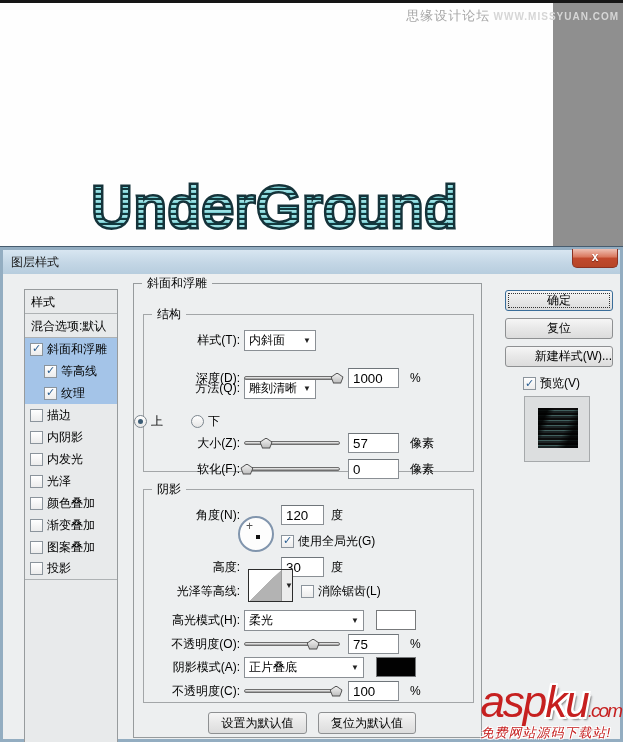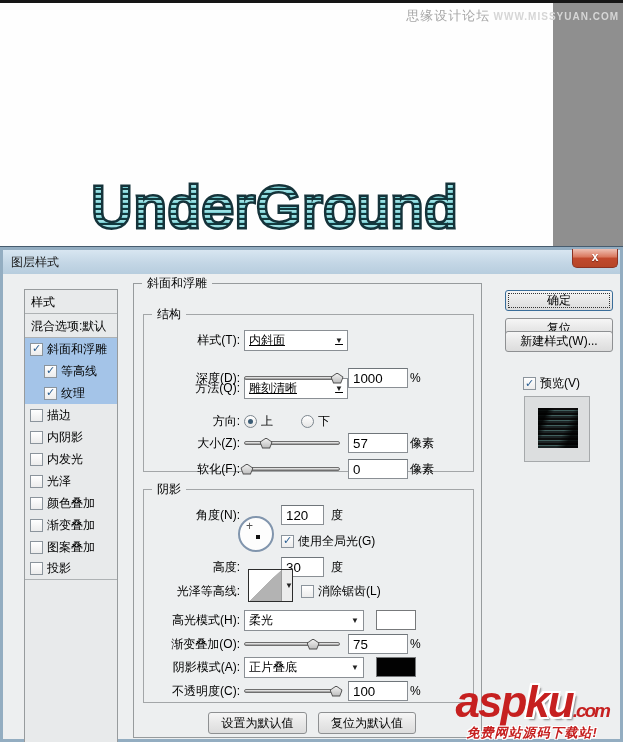--- a/index.html
+++ b/index.html
@@ -61,25 +61,25 @@
   .fs-shading  { left:9px; top:205px; width:331px; height:214px; }
 
   .row { position:absolute; left:0; width:100%; height:22px; display:flex; align-items:center; }
   .row-label { width:110px; text-align:right; padding-right:4px; flex:0 0 auto; }
   .abs { position:absolute; }
 
   .dropdown { height:21px; background:#fff; border:1px solid #8a8f94;
               display:flex; align-items:center; padding:0 4px; cursor:pointer; }
   .dropdown .dd-val { flex:1; }
   .dd-arrow { font-size:8px; color:#222; margin-left:4px; }
-  .dd-w84 { width:104px;text-decoration:underline; } .dd-w120 { width:120px; }
+  .dd-w84 { width:72px; } .dd-w120 { width:120px; }
 
   .num-input { height:20px; background:#fff; border:1px solid #8a8f94; border-top-color:#6f757a;
                padding:0 4px; line-height:18px; }
-  .in-w54 { width:60px; } .in-w43 { width:43px; }
+  .in-w54 { width:51px; } .in-w43 { width:43px; }
 
   .slider { position:relative; width:96px; height:15px; flex:0 0 auto; }
   .track { position:absolute; left:0; right:0; top:5px; height:4px; border-radius:3px;
            background:linear-gradient(180deg,#fbfbfb,#8d8d8d); border:1px solid #6f6f6f; cursor:pointer; }
   .thumb { position:absolute; top:2px; width:13px; height:11px; transform:translateX(-50%);
            background:#4e4e4e; clip-path:polygon(50% 0,100% 42%,80% 100%,20% 100%,0 42%); cursor:pointer; }
   .thumb::after { content:""; position:absolute; left:1px; top:1px; right:1px; bottom:1px;
            background:linear-gradient(180deg,#efefef,#bdbdbd);
            clip-path:polygon(50% 0,100% 42%,80% 100%,20% 100%,0 42%); }
 
@@ -100,33 +100,33 @@
 
   .btn { background:linear-gradient(180deg,#f6f6f6,#e9e9e9 45%,#dcdcdc);
          border:1px solid #8e9092; border-radius:3px; text-align:center; cursor:pointer;
          display:flex; align-items:center; justify-content:center; }
   .btn-default { left:74px; top:428px; width:99px; height:22px; position:absolute; }
   .btn-reset-default { left:184px; top:428px; width:98px; height:22px; position:absolute; }
 
   
   .act-btn { position:absolute; left:502px; width:108px; height:21px; }
   .act-ok { top:16px; border-color:#3a6d99; outline:1px dotted #333; outline-offset:-4px; }
-  .act-reset { top:44px; } .act-new { top:57px; }
+  .act-reset { top:44px; } .act-new { top:72px;justify-content:flex-end; }
   .preview-row { position:absolute; left:520px; top:101px; display:flex; align-items:center; gap:4px; }
   .thumb-box { position:absolute; left:521px; top:122px; width:66px; height:66px;
                background:#dcdedf; border:1px solid #a6a9ab; }
   .thumb-img2 { position:absolute; left:13px; top:11px; width:40px; height:40px;
                background:
                  linear-gradient(115deg, rgba(0,0,0,.85) 18%, rgba(0,0,0,0) 30%),
                  linear-gradient(295deg, rgba(0,0,0,.8) 22%, rgba(0,0,0,0) 38%),
                  repeating-linear-gradient(180deg,#0c0c0c 0 2px,#41605e 2px 3px,#1d2526 3px 5px); }
 
   
-  .aspku { position:absolute; right:14px; top:680px; z-index:5; text-align:center;
-           font-style:italic; font-weight:bold; line-height:1; }
+  .aspku { position:absolute; right:2px; top:680px; z-index:5; text-align:left;
+           font-style:italic; font-weight:normal; line-height:1; }
   .aspku .big { font-size:44px; letter-spacing:-2px; }
   .aspku .asp { color:#c62020; }
   .aspku .ku { color:#c62020;
       text-shadow:-2px -2px 0 #fff,2px -2px 0 #fff,-2px 2px 0 #fff,2px 2px 0 #fff,3px 3px 2px rgba(60,60,60,.6); }
   .aspku .com { font-size:19px; color:#c62020; }
   .aspku .tagline { margin-top:2px; font-size:13px; color:#c62020; letter-spacing:1px;
       text-shadow:-1px -1px 0 #fff,1px -1px 0 #fff,-1px 1px 0 #fff,1px 1px 0 #fff; }
 </style>
 </head>
 <body>
@@ -241,21 +241,20 @@
         <span class="row-label">深度(D):</span>
         <div class="slider">
           <div class="track"></div>
           <div class="thumb" style="left: 97%;"></div>
         </div>
         <input class="num-input in-w54 abs" style="left: 214px;" value="1000">
         <span class="abs" style="left:276px;">%</span>
       </div>
 
       <div class="row" style="top:126px;">
-        <span class="row-label">方向:</span>
         <span class="radio sel"></span>
         <span style="margin-left:4px;">上</span>
         <span class="radio" style="margin-left:28px;"></span>
         <span style="margin-left:4px;">下</span>
       </div>
 
       <div class="row" style="top:148px;">
         <span class="row-label">大小(Z):</span>
         <div class="slider">
           <div class="track"></div>
@@ -321,21 +320,21 @@
       <div class="row" style="top:325px;">
         <span class="row-label">高光模式(H):</span>
         <div class="dropdown dd-w120">
           <span class="dd-val">柔光</span>
           <span class="dd-arrow">▼</span>
         </div>
         <div class="swatch white abs" style="left:242px;"></div>
       </div>
 
       <div class="row" style="top:349px;">
-        <span class="row-label">渐变叠加(O):</span>
+        <span class="row-label">不透明度(O):</span>
         <div class="slider">
           <div class="track"></div>
           <div class="thumb" style="left: 72%;"></div>
         </div>
         <input class="num-input in-w54 abs" style="left: 214px;" value="75">
         <span class="abs" style="left:276px;">%</span>
       </div>
 
       <div class="row" style="top:372px;">
         <span class="row-label">阴影模式(A):</span>

